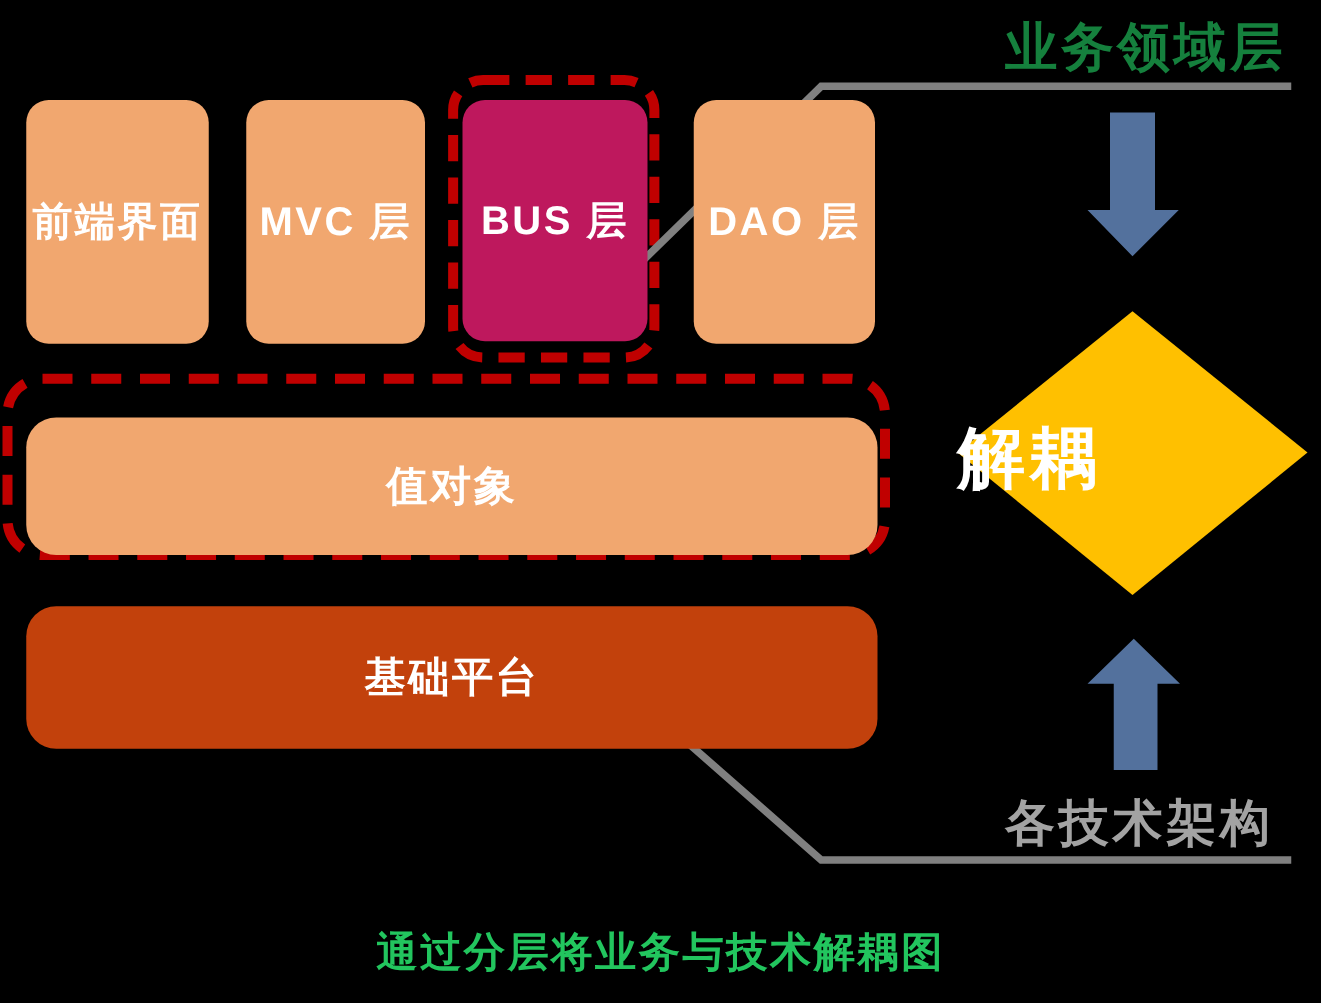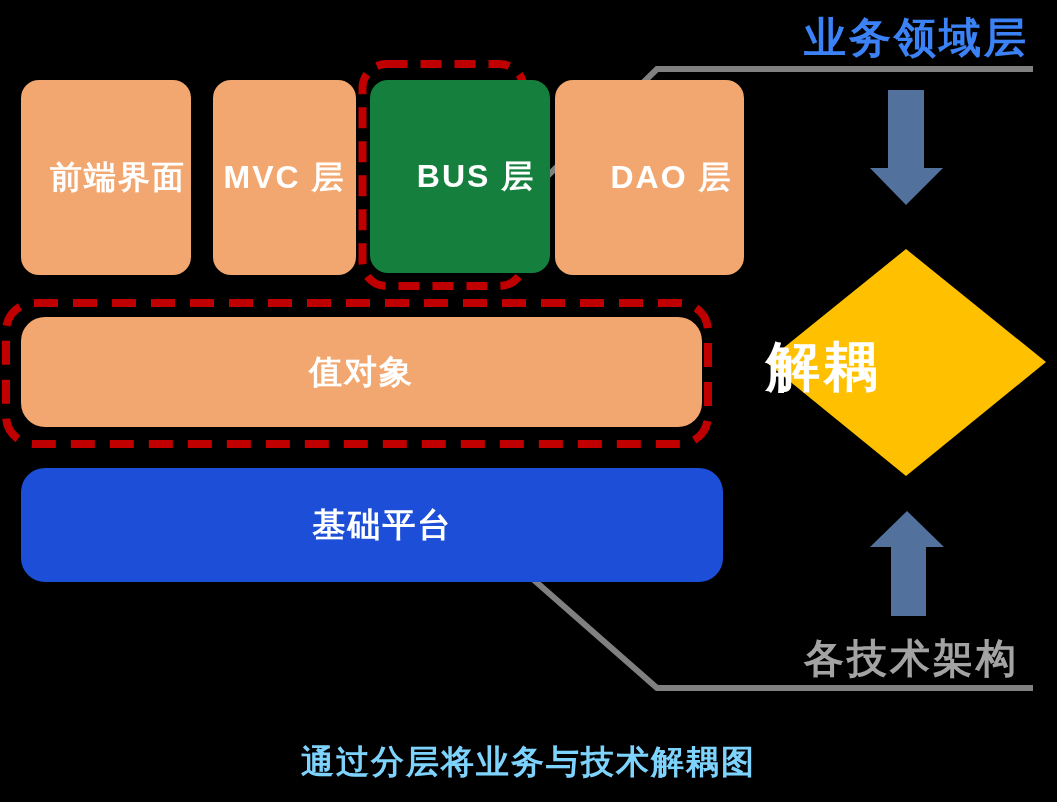--- a/index.html
+++ b/index.html
@@ -32,20 +32,21 @@
   .obar {
     position: absolute;
     border-radius: 24px;
     display: flex;
     align-items: center;
     justify-content: center;
     color: #fff;
     font-size: 33px;
     font-weight: 700;
     letter-spacing: 2px;
+    margin-top: 17px;
   }
   .box-frontend { left: 21px;  top: 80px; width: 146px; height: 195px; }
   .box-mvc      { left: 197px; top: 80px; width: 143px; height: 195px; }
   .box-bus      { left: 370px; top: 80px; width: 148px; height: 193px; }
   .box-dao      { left: 555px; top: 80px; width: 145px; height: 195px; }
   .bar-vo       { left: 21px;  top: 317px; width: 681px; height: 110px; }
   .bar-platform { left: 21px;  top: 468px; width: 681px; height: 114px; }
   .side-label {
     position: absolute;
     font-weight: 700;
@@ -97,39 +98,39 @@
 
     <polyline points="485,537 657,688 1033,688" fill="none" stroke-width="6" stroke="#808080"></polyline>
 
     <polygon points="888,90 924,90 924,168 943,168 906,205 870,168 888,168" fill="#53719D"></polygon>
 
     <polygon points="907,511 944,547 926,547 926,616 891,616 891,547 870,547" fill="#53719D"></polygon>
 
     <polygon points="906,249 1046,362 906,476 766,362" fill="#FFC000"></polygon>
   </svg>
 
-  <div class="obox box-frontend" style="background-color: rgb(241, 167, 111); padding-left: 24px;">
+  <div class="obox box-frontend" style="background-color: rgb(241, 167, 111);">
     <span>前端界面</span>
   </div>
-  <div class="obox box-mvc" style="background-color: rgb(241, 167, 111); margin-left: 16px;">
+  <div class="obox box-mvc" style="background-color: rgb(241, 167, 111);">
     <span>MVC 层</span>
   </div>
-  <div class="obox box-bus" style="background-color: #15803d; padding-left: 32px;">
+  <div class="obox box-bus" style="background-color: #be185d;">
     <span>BUS 层</span>
   </div>
-  <div class="obox box-dao" style="background-color: rgb(241, 167, 111); padding-left: 44px;">
+  <div class="obox box-dao" style="background-color: rgb(241, 167, 111);">
     <span>DAO 层</span>
   </div>
 
   <div class="obar bar-vo" style="background-color: rgb(241, 167, 111);">
     <span>值对象</span>
   </div>
-  <div class="obar bar-platform" style="background-color: #1d4ed8; padding-left: 21px;">
+  <div class="obar bar-platform" style="background-color: #c2410c;">
     <span>基础平台</span>
   </div>
 
-  <div class="side-label label-top" style="color: #3b82f6;">业务领域层</div>
+  <div class="side-label label-top" style="color: #15803d;">业务领域层</div>
   <div class="side-label label-bottom" style="color: #a3a3a3;">各技术架构</div>
   <div class="diamond-label">解耦</div>
 
-  <div class="caption" style="color: #7dd3fc; font-family: Liberation Mono, monospace;">通过分层将业务与技术解耦图</div>
+  <div class="caption" style="color: #22c55e; font-family: Liberation Mono, monospace;">通过分层将业务与技术解耦图</div>
 
 </div>
 
 </body></html>

